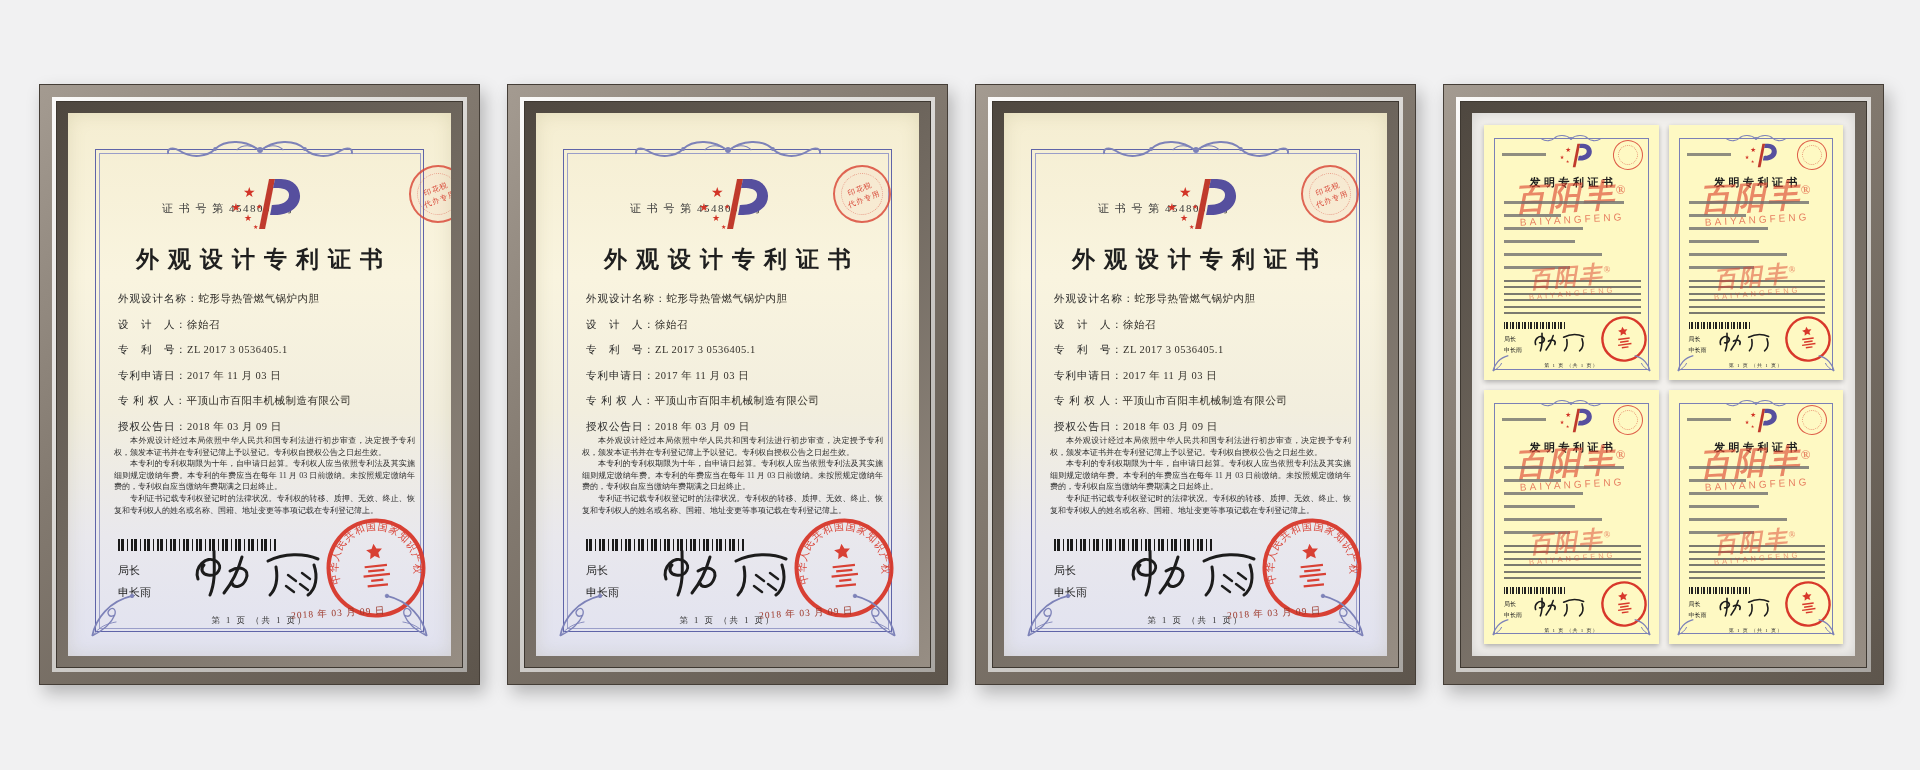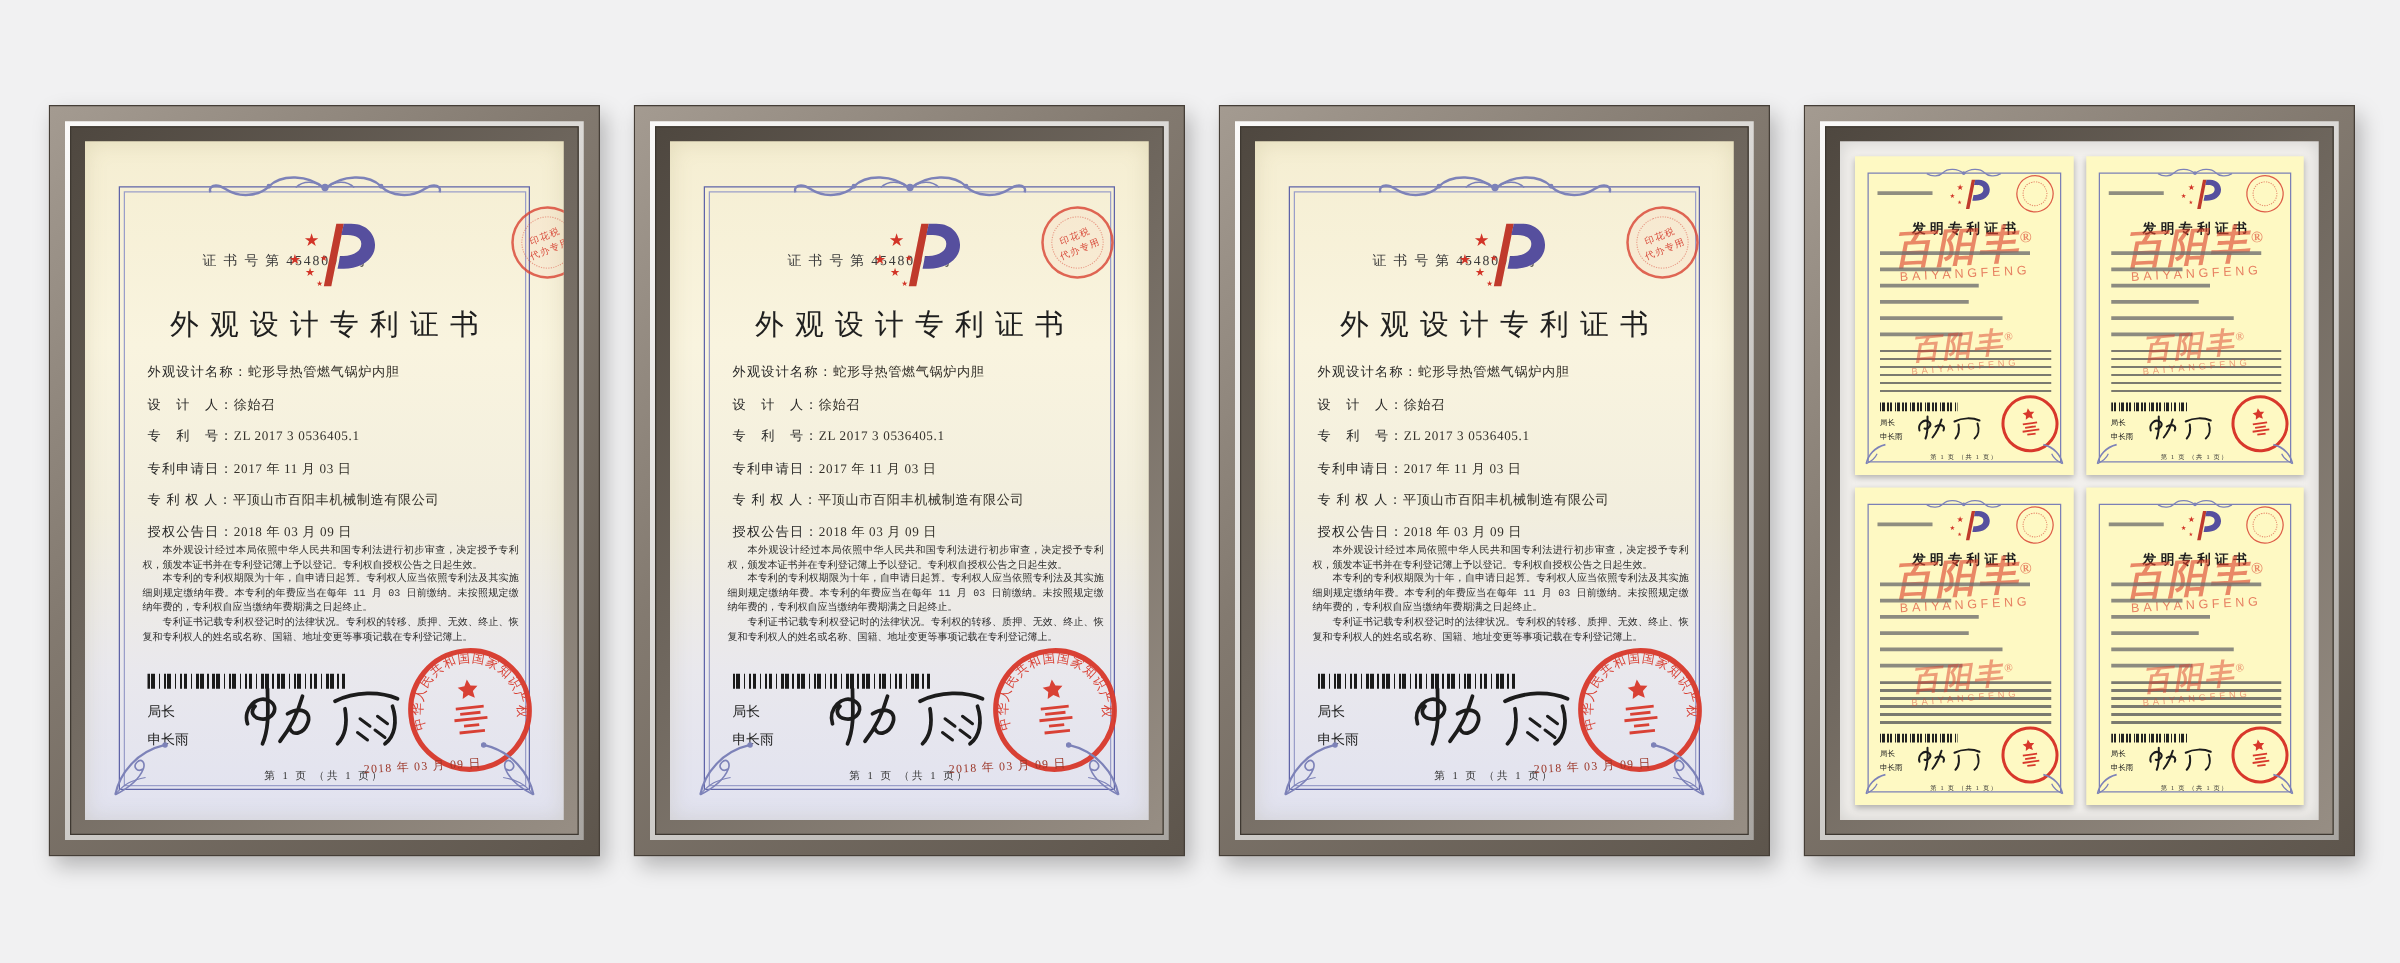--- a/index.html
+++ b/index.html
@@ -45,27 +45,27 @@
   .corner-stamp {
     position:absolute; top:52px; right:28px; width:58px; height:58px;
     border:2px solid rgba(216,66,50,.8); border-radius:50%;
     transform:rotate(-22deg); color:#d84a3a;
     display:flex; align-items:center; justify-content:center; text-align:center;
     font-size:7.5px; line-height:1.5; letter-spacing:1px;
     background:rgba(255,120,100,.05);
   }
   .corner-stamp::before { content:""; position:absolute; inset:6px; border-radius:50%; border:1px dotted rgba(216,66,50,.45); }
   .frames-row > .frame:nth-child(1) .corner-stamp { right:-16px; }
-  .cert-title { position:absolute; top:131px; width:100%; text-align:center; font-size:23px; font-weight:normal; letter-spacing:9px; text-indent:9px; color:#1f1f1f; }
+  .cert-title { position:absolute; top:131px; width:100%; text-align:center; font-size:23px; font-weight:bold; letter-spacing:9px; text-indent:9px; color:#1f1f1f; }
   .fields { position:absolute; top:181px; left:50px; right:38px; }
   .field-row { display:flex; align-items:flex-start; margin-bottom:15px; font-size:10.5px; line-height:1; color:#262626; white-space:nowrap; }
   .field-label { letter-spacing:1px; }
   .field-value { color:#33302a; letter-spacing:.5px; }
   .paragraphs { position:absolute; top:322px; left:46px; right:36px; font-size:8px; line-height:1.45; text-align:justify; color:#2e2e2e; }
-  .paragraphs p { margin:0; text-indent:2em;font-family:Liberation Mono, monospace; }
+  .paragraphs p { margin:0; text-indent:2em; }
   .barcode {
     position:absolute; top:426px; left:50px; width:158px; height:12px;
     background:repeating-linear-gradient(90deg,#1a1a1a 0 2px,transparent 2px 3px,#1a1a1a 3px 6px,transparent 6px 9px,#1a1a1a 9px 10px,transparent 10px 13px);
   }
   .signer { position:absolute; top:446px; left:50px; font-size:11px; line-height:2; color:#222; font-family:"Liberation Sans","DejaVu Sans",sans-serif; }
   .signature { position:absolute; top:432px; left:116px; width:160px; height:56px; }
   .seal { position:absolute; top:404px; right:24px; width:102px; height:102px; transform:rotate(-6deg); opacity:.95; }
   .seal-date { position:absolute; top:494px; right:66px; font-size:9.5px; color:#9c3628; letter-spacing:1px; transform:rotate(-3deg); }
   .page-footer { position:absolute; top:502px; width:100%; text-align:center; font-size:8.5px; letter-spacing:2px; color:#333; }
   .corner-flourish { position:absolute; width:52px; height:52px; color:#7d82b8; }

